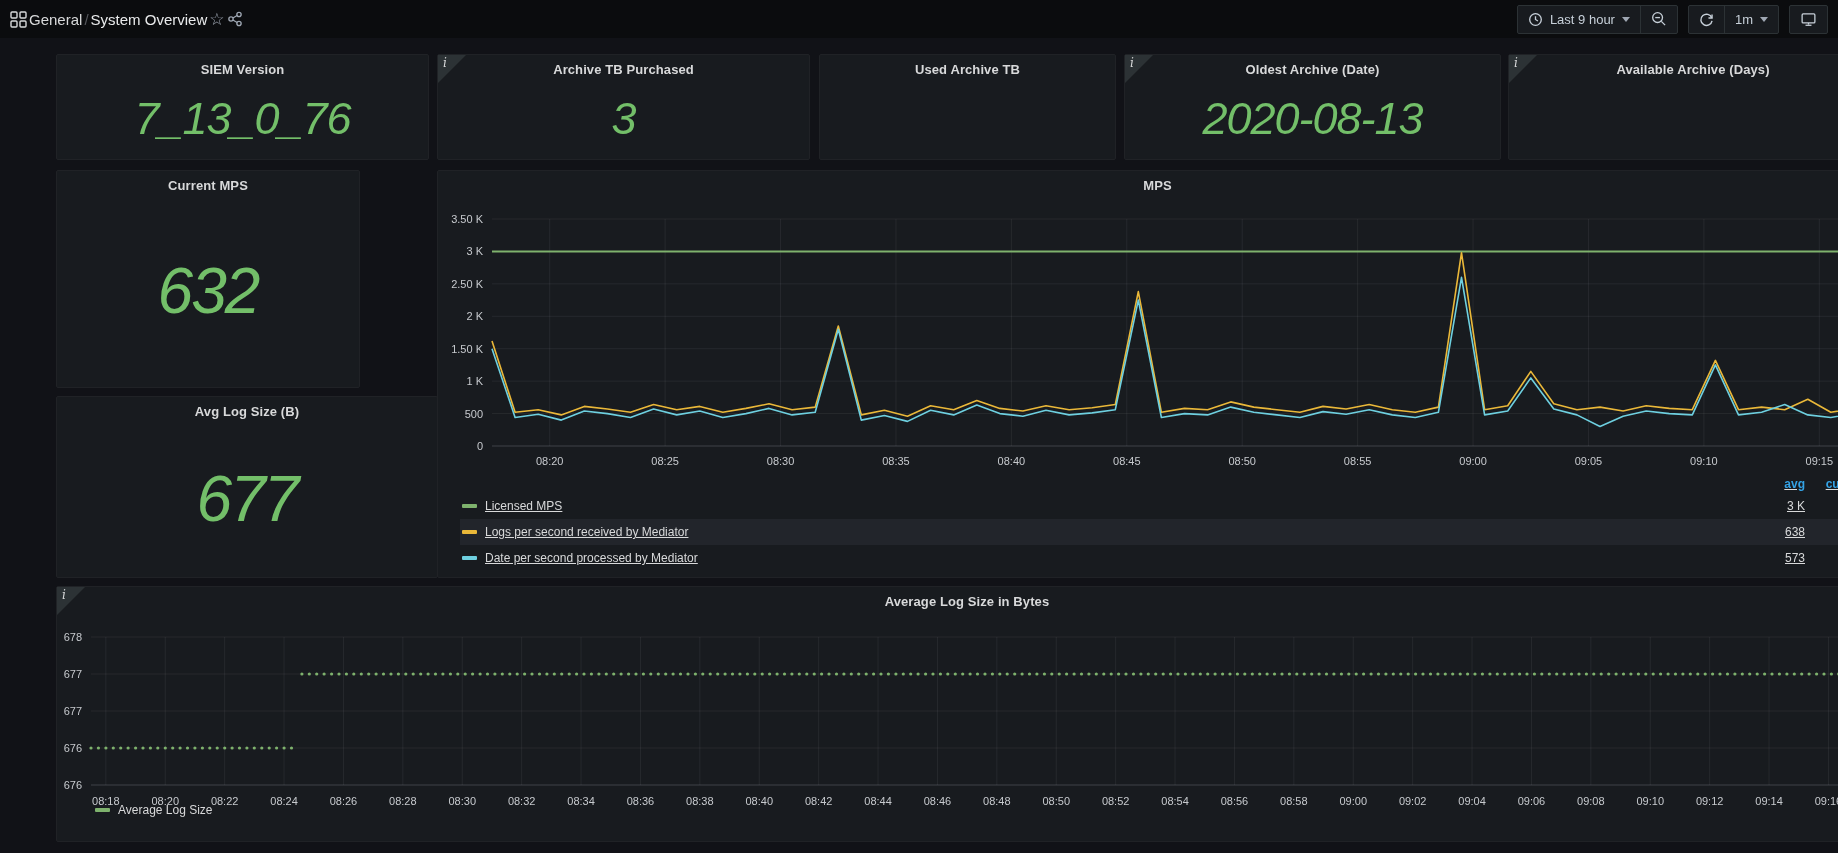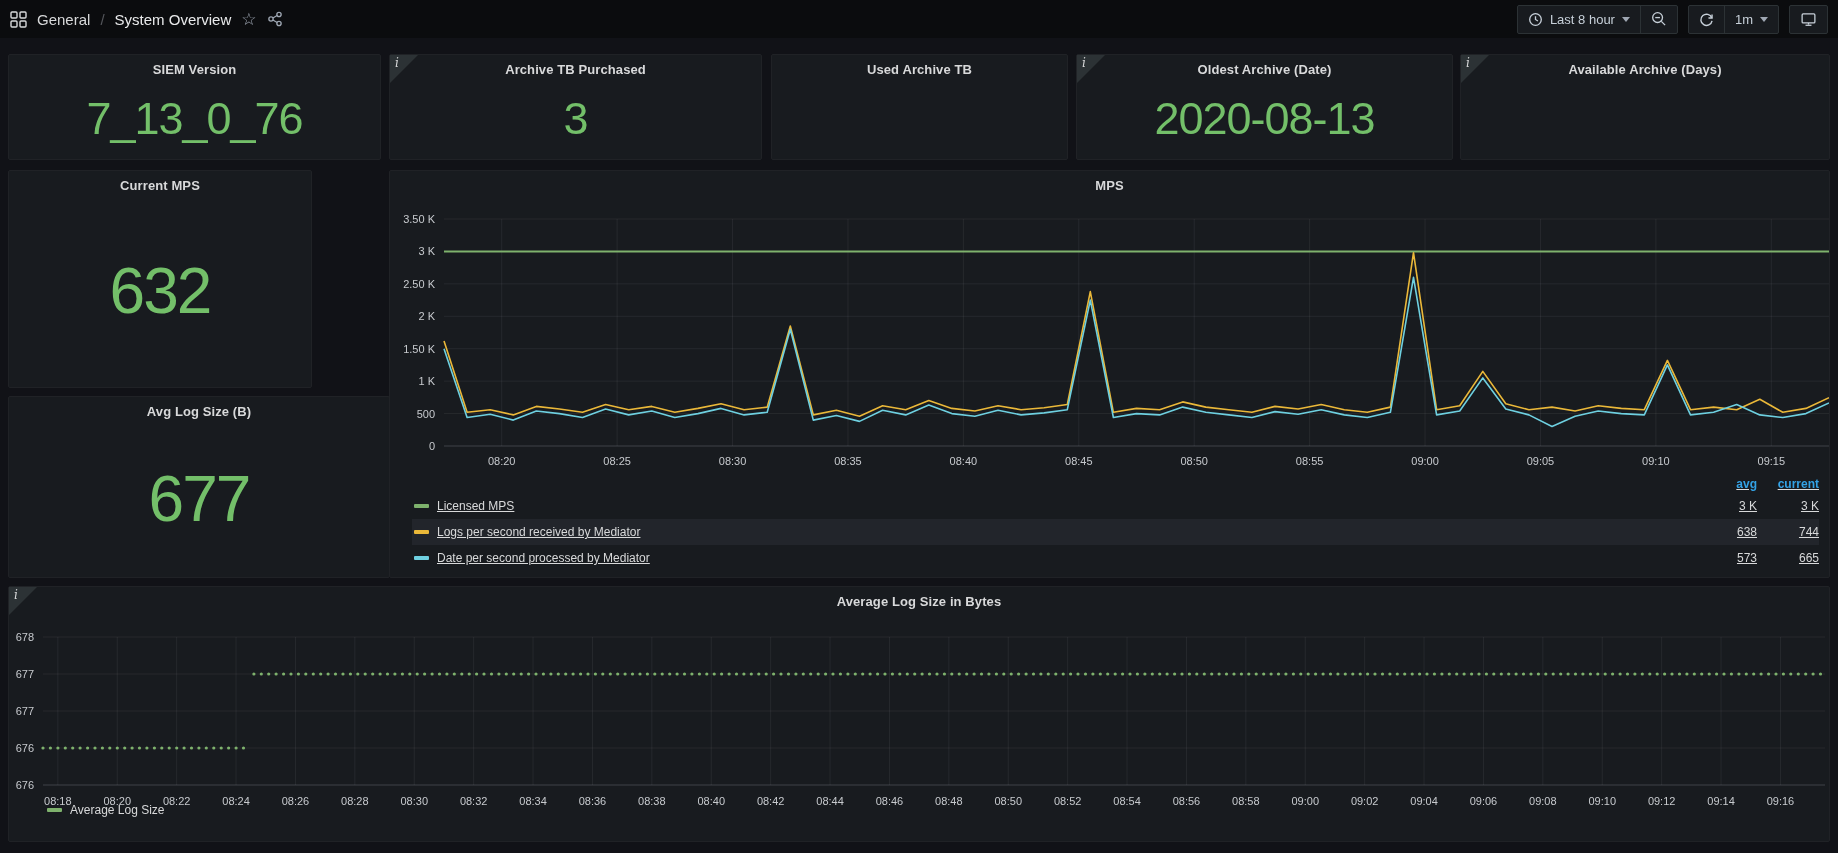--- a/index.html
+++ b/index.html
@@ -3,42 +3,42 @@
 <meta charset="utf-8">
 <style>
   * { margin:0; padding:0; box-sizing:border-box; }
   html,body { background:#0b0c0e; }
   body { font-family:"Liberation Sans", sans-serif; }
   #app { position:relative; width:1838px; height:853px; background:#111217; overflow:hidden; }
 
   
   .navbar { position:absolute; left:0; top:0; width:1838px; height:38px; background:#0b0c0e;
             display:flex; align-items:center; justify-content:space-between; padding:0 10px; }
-  .nav-left { display:flex; align-items:center; gap:10px; }
+  .nav-left { display:flex; align-items:center; gap:2px; }
   .crumb { font-size:15px; color:#d8d9da; cursor:pointer; }
   .crumb-sep { color:#55575c; font-size:15px; }
   .crumb-title { color:#e9eaeb; }
   .nav-icon { display:flex; align-items:center; justify-content:center; color:#9fa7b3; cursor:pointer; }
   .nav-right { display:flex; align-items:center; gap:10px; }
   .btn-group { display:flex; align-items:stretch; border:1px solid #2c3235; border-radius:2px; background:#181b1f; height:29px; }
   .nav-btn { display:flex; align-items:center; gap:7px; padding:0 10px; color:#c7d0d9; font-size:13px; font-weight:500;
              cursor:pointer; border-left:1px solid #2c3235; }
   .nav-btn:first-child { border-left:none; }
   .chev { width:0; height:0; border-left:4px solid transparent; border-right:4px solid transparent; border-top:5px solid #9fa7b3; margin-top:1px; }
 
   
-  .panel { position:absolute; background:#181b1f; border:1px solid #202226; border-radius:2px; }
+  .panel { position:absolute; background:#181b1f; border:1px solid #202226; border-radius:2px;margin-left:48px; }
   .panel-title { position:absolute; left:0; right:0; top:7px; text-align:center; font-size:13px; font-weight:600;
                  color:#d8d9da; letter-spacing:.1px; }
   .info-corner { position:absolute; left:0; top:0; width:0; height:0;
                  border-top:28px solid #2c3235; border-right:28px solid transparent; }
   .info-corner span { position:absolute; left:5px; top:-27px; font-family:"DejaVu Serif", serif; font-style:italic;
                       font-size:12px; color:#d8d9da; }
   .stat-value { position:absolute; left:0; right:0; top:30px; bottom:6px; display:flex; align-items:center; justify-content:center;
-                color:#73bf69; font-weight:500; }
+                color:#73bf69; font-weight:500;font-style:italic; }
   .stat-sm .stat-value { font-size:45px; letter-spacing:-1px; }
   .stat-lg .stat-value { font-size:64px; letter-spacing:-2px; }
 
   svg text.tick { fill:#c7cace; font-size:11px; font-family:"Liberation Sans", sans-serif; }
 
   
   .mps-legend { position:absolute; left:22px; right:10px; top:304px; font-size:12px; color:#d8d9da;text-decoration:underline; }
   .lg-head { display:flex; justify-content:flex-end; font-weight:700; color:#33a2e5; height:18px; align-items:center; }
   .lg-row { display:flex; align-items:center; height:26px; padding-left:2px; cursor:pointer; }
   .lg-row.hl { background:#22252b; }
@@ -77,21 +77,21 @@
         </svg>
       </span>
     </div>
     <div class="nav-right">
       <div class="btn-group">
         <div class="nav-btn">
           <svg width="15" height="15" viewBox="0 0 16 16" fill="none" stroke="#c7d0d9" stroke-width="1.4">
             <circle cx="8" cy="8" r="6.2"></circle>
               <polyline points="8,4.5 8,8 10.6,9.6"></polyline>
           </svg>
-          <span>Last 8 hour</span>
+          <span>Last 9 hour</span>
           <span class="chev"></span>
         </div>
         <div class="nav-btn">
           <svg width="16" height="16" viewBox="0 0 17 17" fill="none" stroke="#c7d0d9" stroke-width="1.4">
             <circle cx="7" cy="7" r="5.2"></circle>
               <line x1="11" y1="11" x2="15" y2="15"></line>
               <line x1="4.5" y1="7" x2="9.5" y2="7"></line>
           </svg>
         </div>
       </div>

